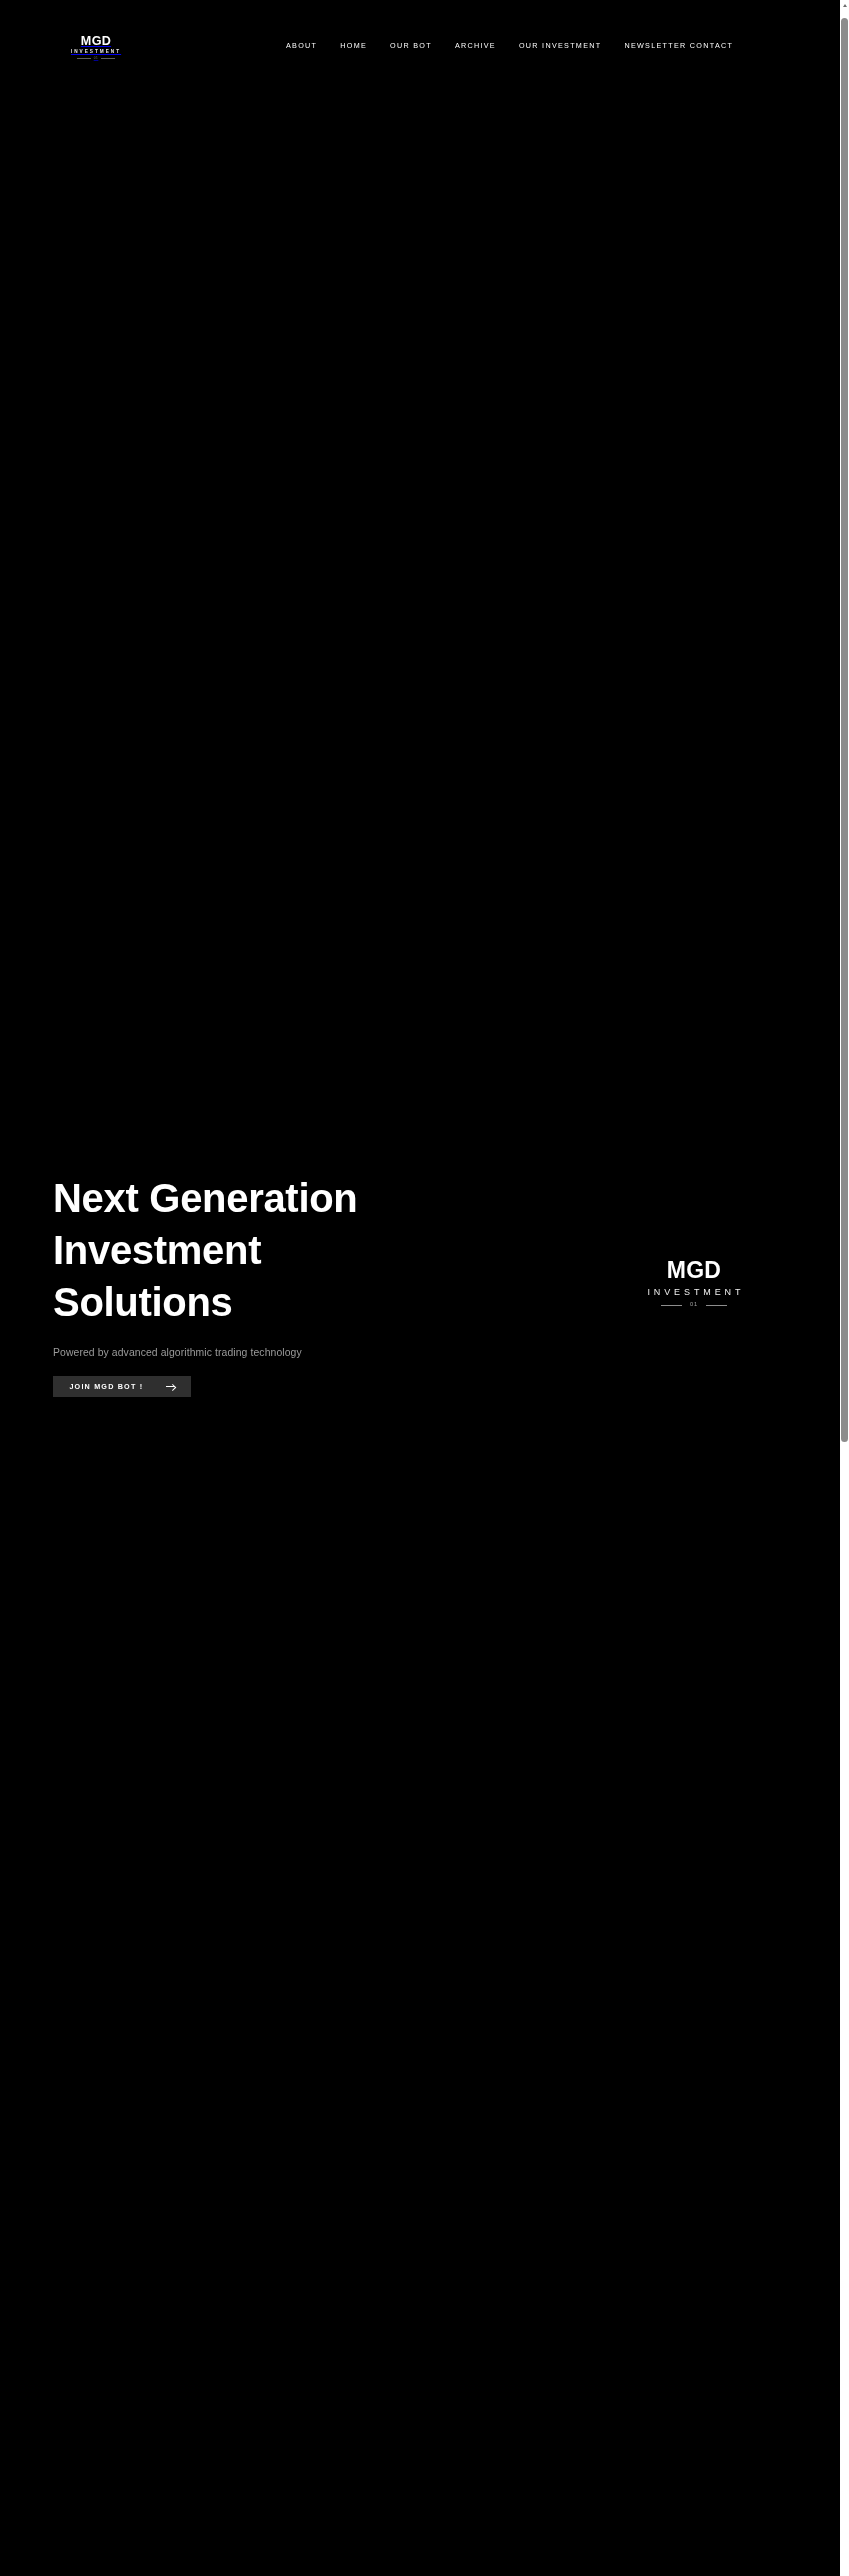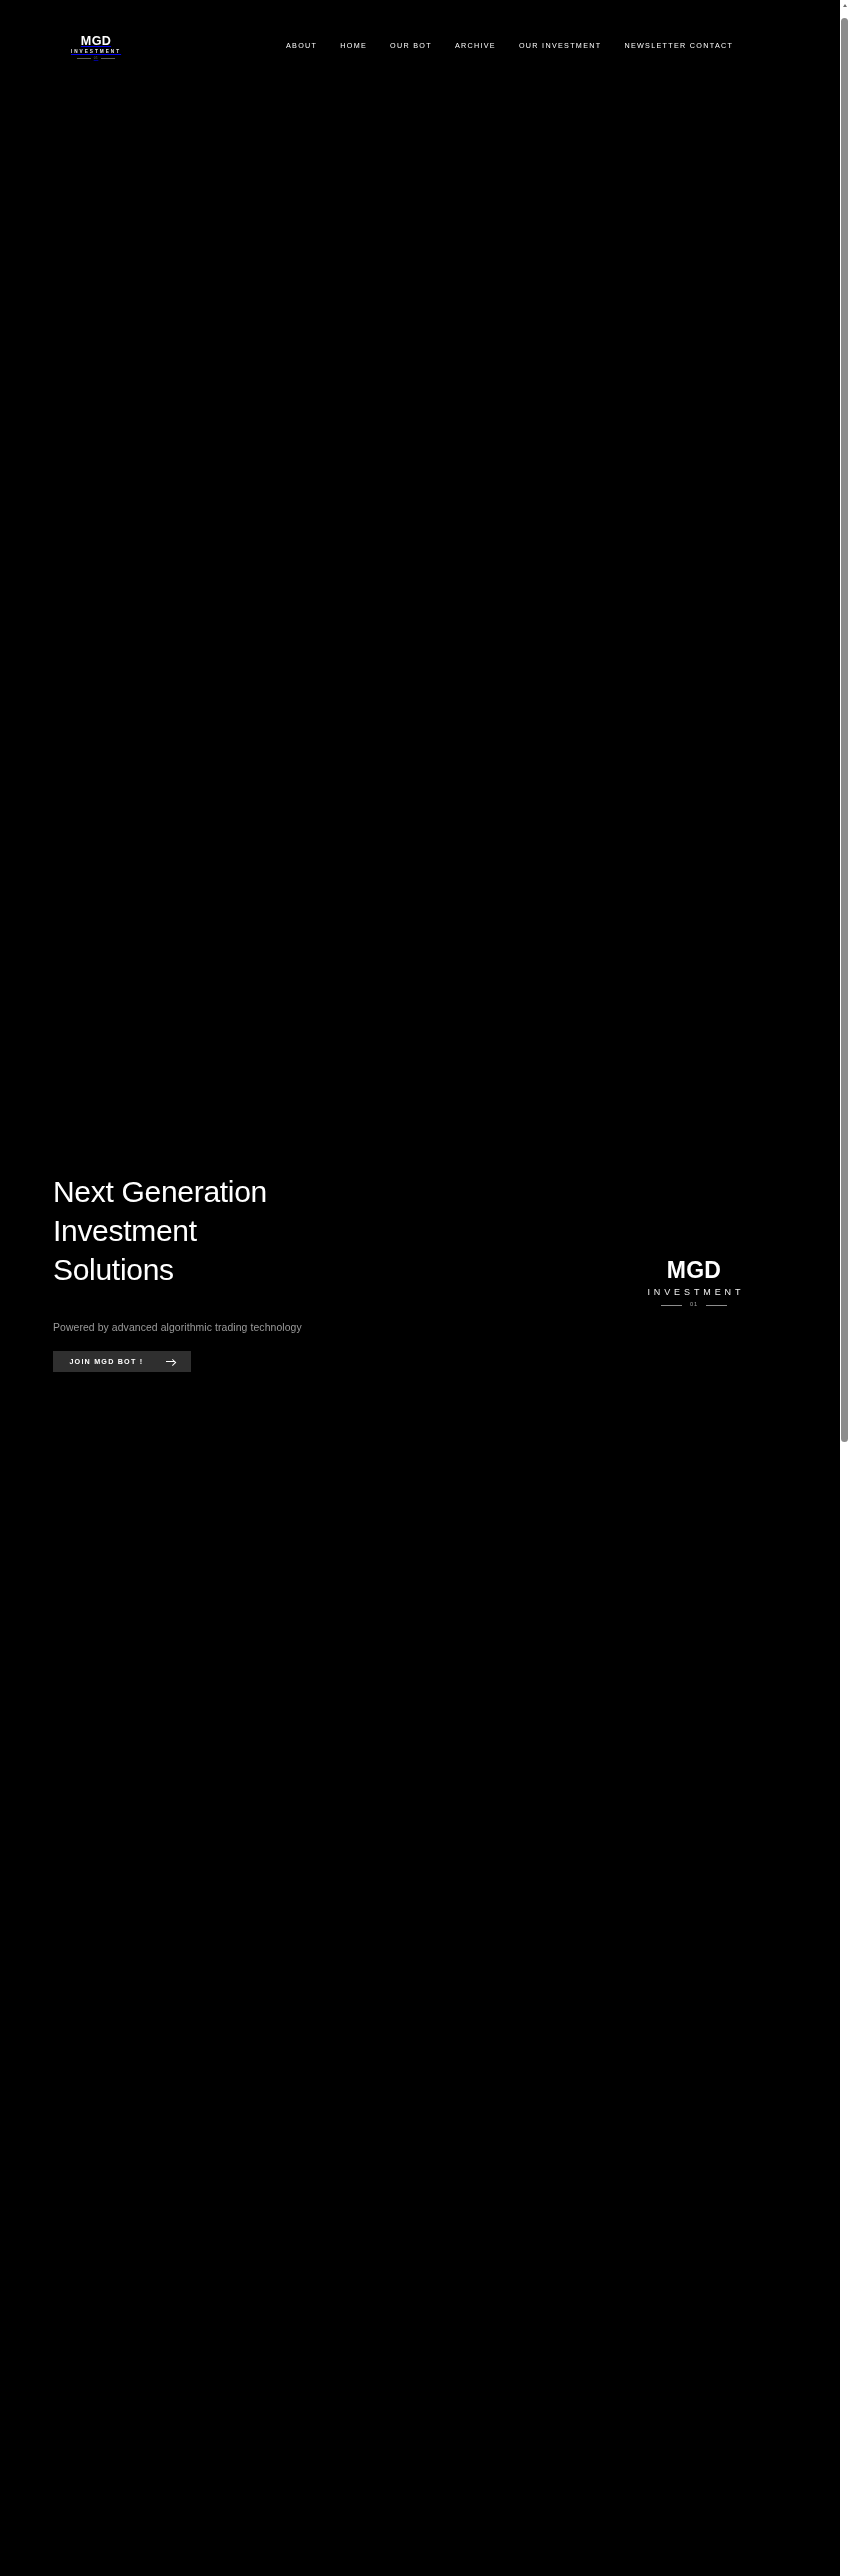--- a/index.html
+++ b/index.html
@@ -113,29 +113,29 @@
   }
 
   #hero-copy {
     position:absolute;
     left:53px;
     top:1172px;
     width:403px;
   }
   #hero-title {
     font-family:"Liberation Sans", sans-serif;
-    font-size:30px;
-    font-weight:400;
+    font-size:40px;
+    font-weight:700;
     line-height:1.30;
     letter-spacing:-0.3px;
     color:#ffffff;
     white-space:pre-line;
   }
   #hero-sub {
-    margin-top:32px;
+    margin-top:18px;
     font-family:"Liberation Sans", sans-serif;
     font-size:10.4px;
     font-weight:400;
     letter-spacing:0.1px;
     color:#9b9b9b;
     line-height:1.4;
   }
 
   #hero-cta {
     display:inline-flex;

